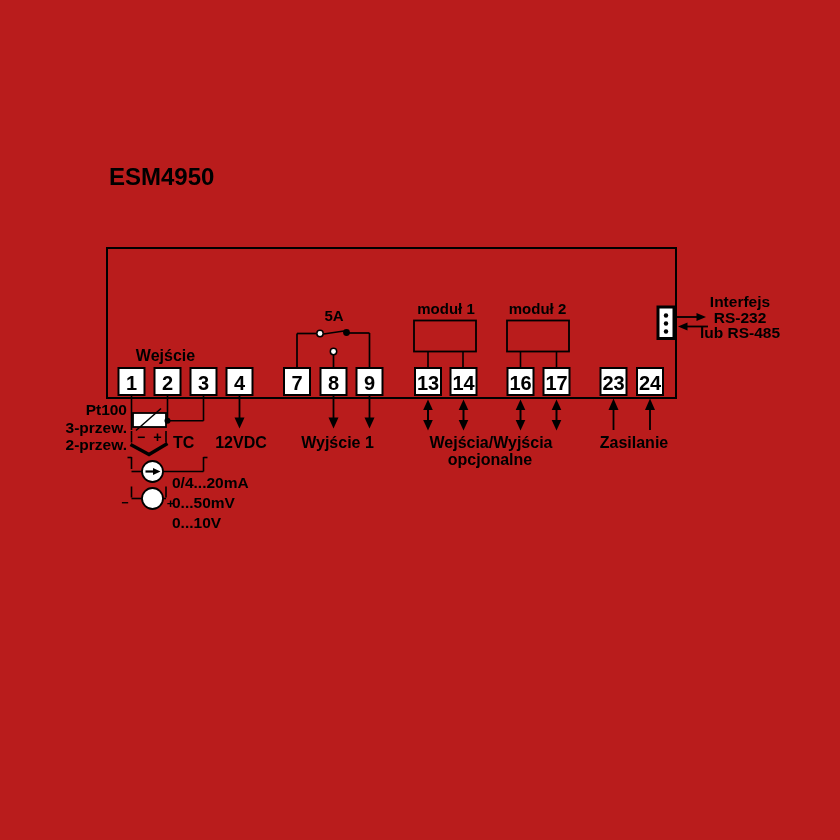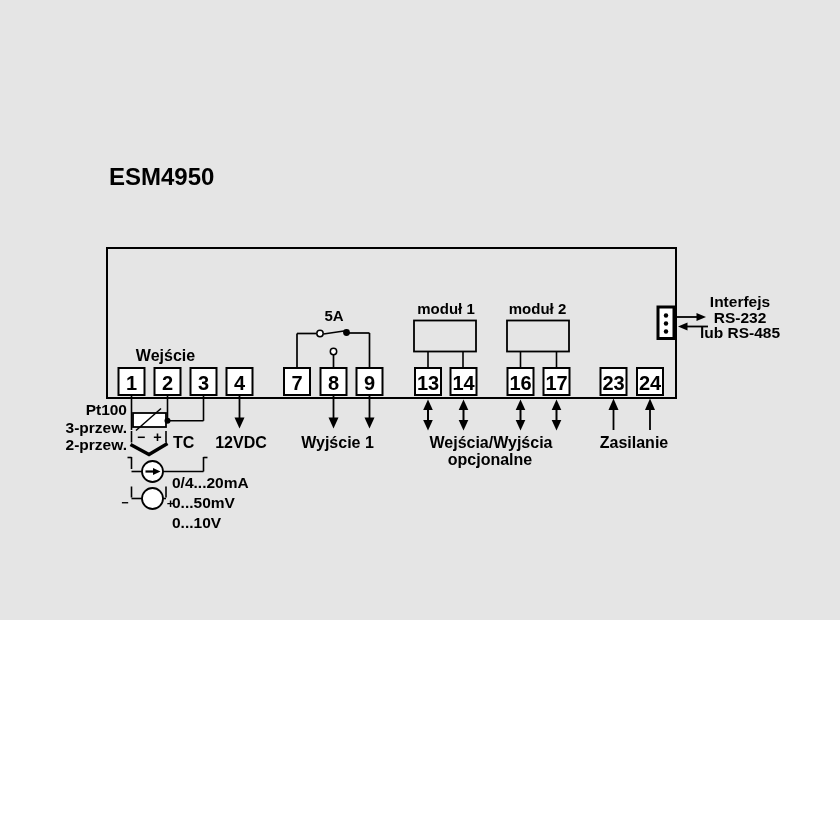--- a/index.html
+++ b/index.html
@@ -3,22 +3,22 @@
 <meta charset="utf-8">
 <style>
   html, body {
     margin: 0;
     padding: 0;
     background: #ffffff;
   }
   .page {
     position: relative;
     width: 840px;
-    height: 620px;
-    background: #e5e5e5;
+    height: 840px;
+    background: #b91c1c;
     overflow: hidden;
     font-family: "Liberation Sans", sans-serif;
   }
   svg text {
     font-family: "Liberation Sans", sans-serif;
     font-weight: bold;
     fill: #000000;
   }
 </style>
 </head>

